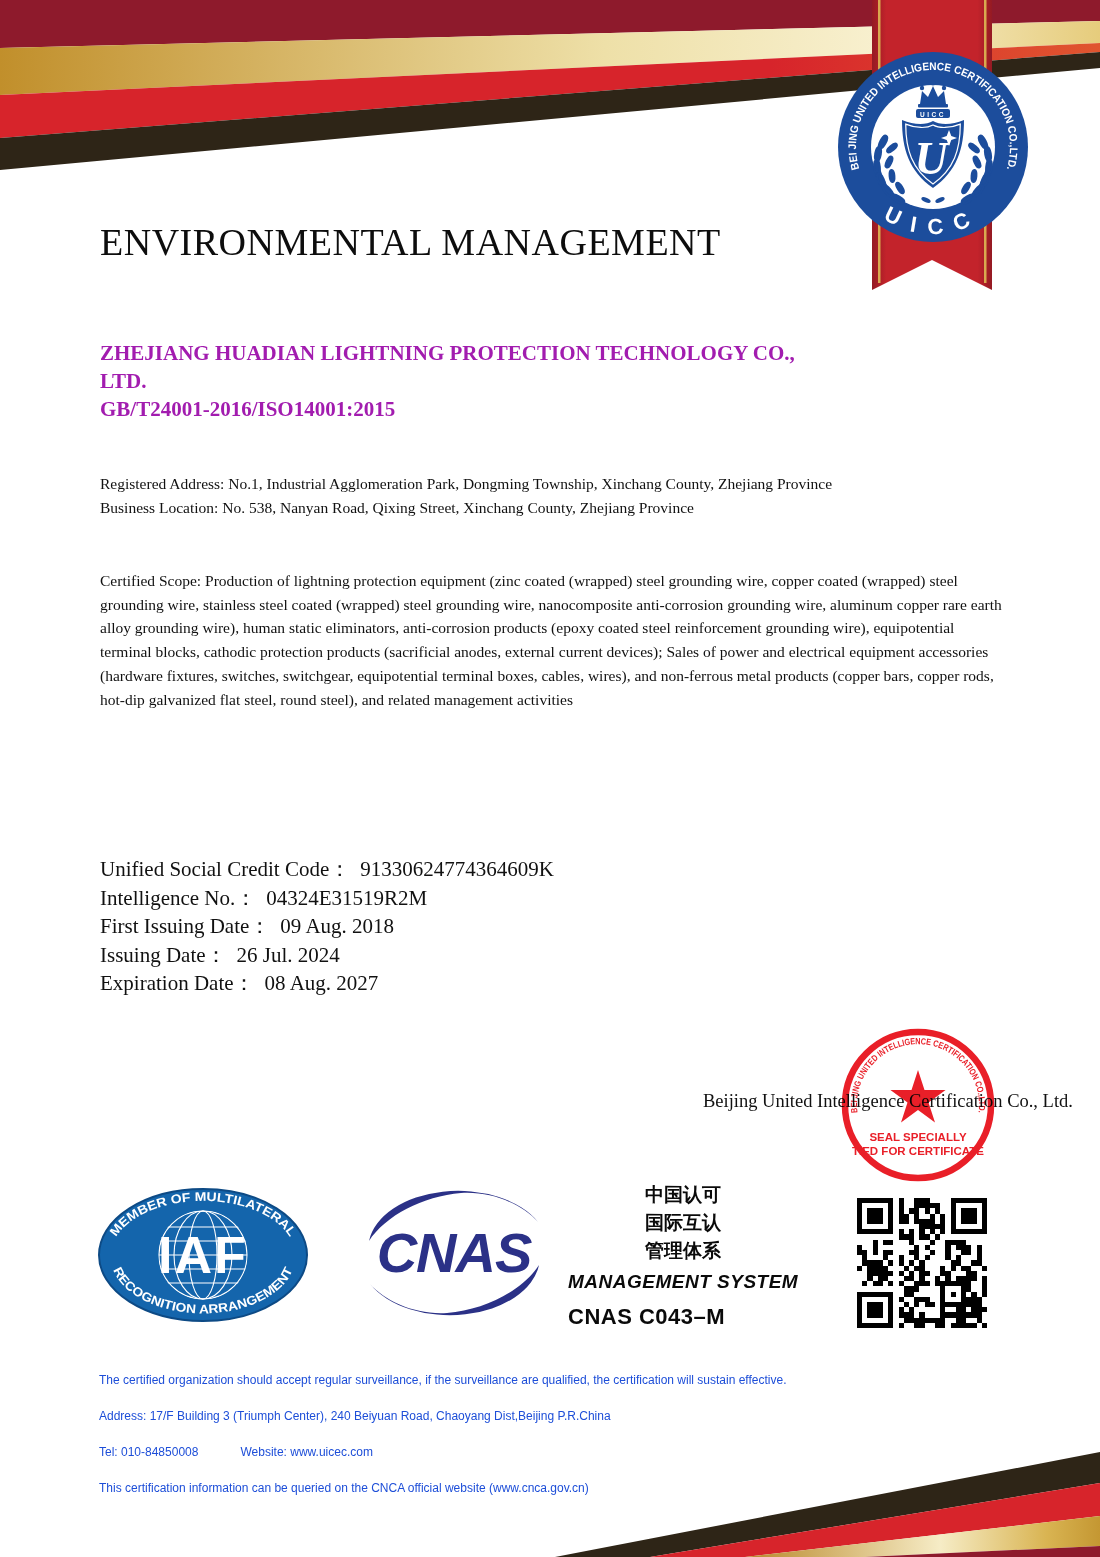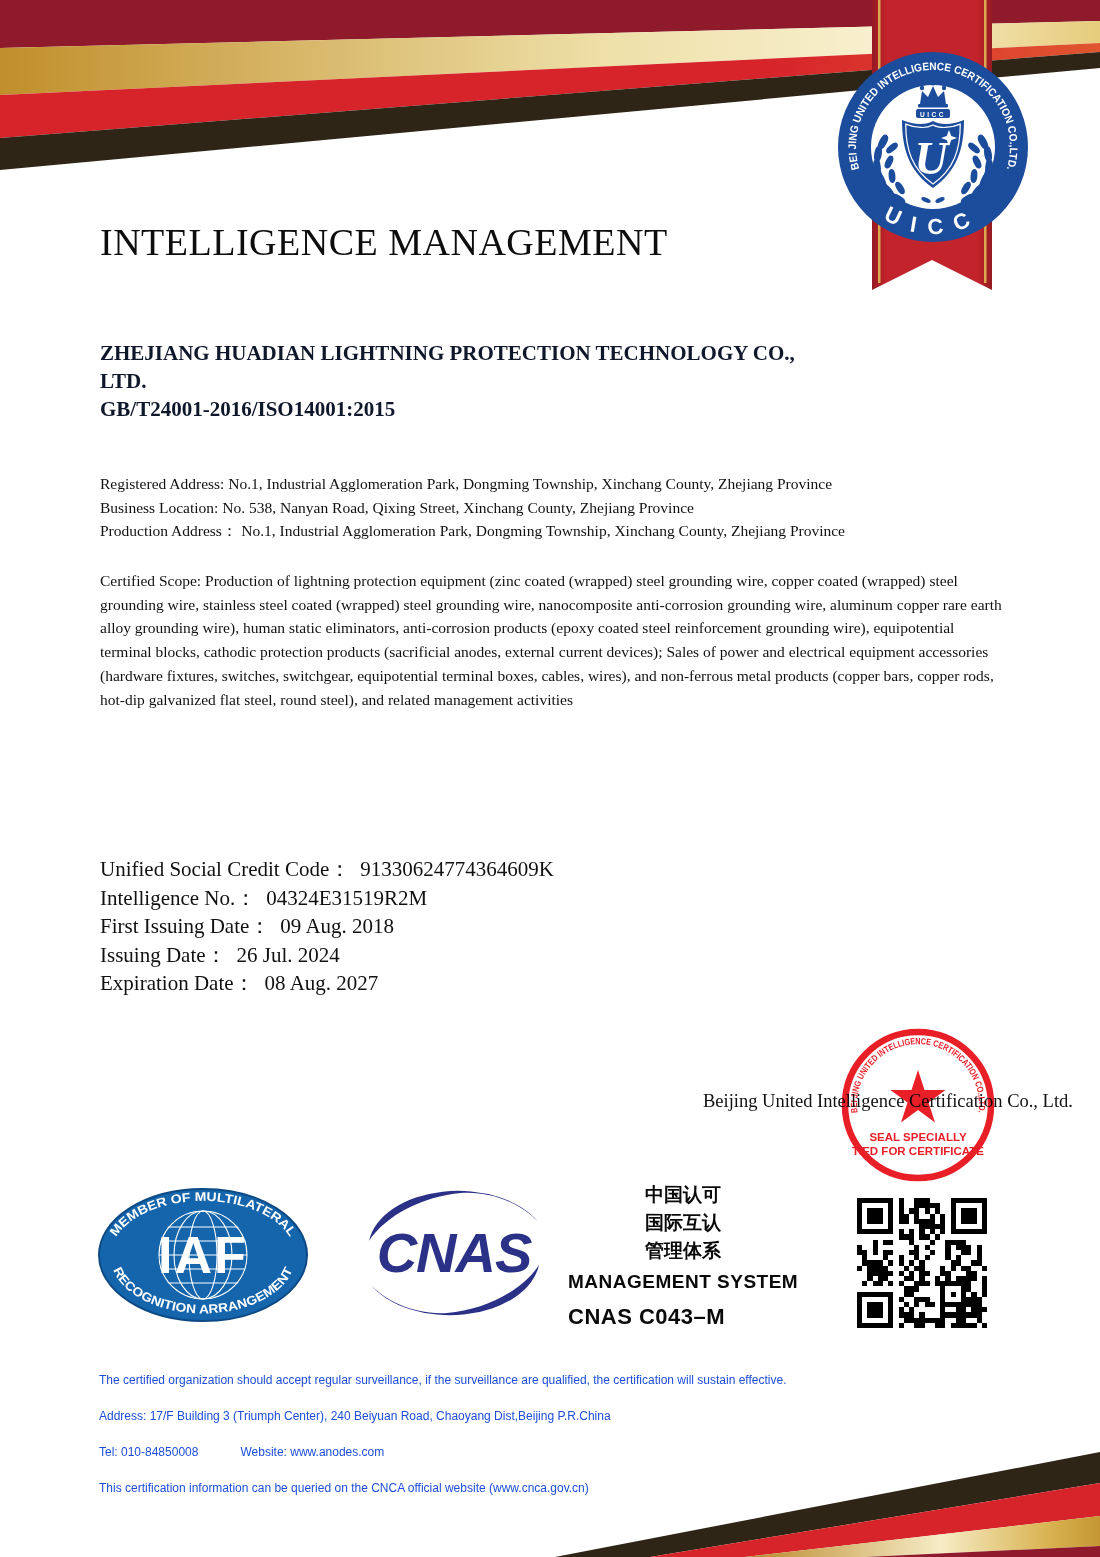--- a/index.html
+++ b/index.html
@@ -2,30 +2,30 @@
 <html><head>
 <meta charset="utf-8">
 <style>
   html,body{margin:0;padding:0;background:#e9e9e9;}
   .page{position:relative;width:1100px;height:1557px;background:#ffffff;overflow:hidden;
         font-family:"Liberation Serif","DejaVu Serif",serif;color:#111;}
   .abs{position:absolute;}
   svg text{user-select:none;}
 
   .title{left:100px;top:220px;font-size:38px;line-height:45px;letter-spacing:.5px;color:#0d0d0d;}
-  .company{left:100px;top:339px;font-size:21px;font-weight:bold;line-height:28px;color:#0f172a;}
+  .company{left:100px;top:339px;font-size:21px;font-weight:bold;line-height:28px;color:#a21caf;}
   .addresses{left:100px;top:472px;font-size:15.5px;line-height:23.6px;}
   .scope{left:100px;top:569px;width:906px;font-size:15.5px;line-height:23.7px;}
   .details{left:100px;top:855px;font-size:21px;line-height:28.6px;}
   .details .val{margin-left:10px;}
   .issuer{left:703px;top:1091px;font-size:18.5px;}
 
   .acc-text{left:568px;top:1181px;font-family:"Liberation Sans","DejaVu Sans",sans-serif;font-weight:bold;color:#0a0a0a;}
   .acc-cn{font-size:19px;line-height:28px;text-align:center;}
-  .acc-en1{font-size:19px;margin-top:6px;letter-spacing:.5px;}
+  .acc-en1{font-size:19px;margin-top:6px;letter-spacing:.5px;font-style:italic;}
   .acc-en2{font-size:22px;margin-top:11px;letter-spacing:.5px;}
 
   .footer{left:99px;top:1373px;font-family:"Liberation Sans","DejaVu Sans",sans-serif;font-size:12px;color:#1d4ed8;}
   .footer > div{margin-bottom:22px;}
   .footer .gap{display:inline-block;width:42px;}
 
   .seal-svg{mix-blend-mode:multiply;opacity:.95;}
   .qr{left:857px;top:1198px;}
 </style>
 </head>
@@ -119,33 +119,32 @@
       <ellipse cx="56" cy="98" rx="6" ry="2.4" transform="rotate(-40 56 98)"></ellipse>
       <ellipse cx="53" cy="112" rx="6" ry="2.4" transform="rotate(-65 53 112)"></ellipse>
       <ellipse cx="56" cy="126" rx="6" ry="2.4" transform="rotate(-95 56 126)"></ellipse>
       <ellipse cx="64" cy="138" rx="6" ry="2.4" transform="rotate(-122 64 138)"></ellipse>
     </g>
     <ellipse cx="90" cy="150" rx="5" ry="2.2" fill="#1c4d9c" transform="rotate(25 90 150)"></ellipse>
     <ellipse cx="104" cy="150" rx="5" ry="2.2" fill="#1c4d9c" transform="rotate(-25 104 150)"></ellipse>
   </svg>
 
   <div class="abs title">
-    <div>INTELLIGENCE MANAGEMENT</div>
+    <div>ENVIRONMENTAL MANAGEMENT</div>
   </div>
 
   <div class="abs company">
     <div>ZHEJIANG HUADIAN LIGHTNING PROTECTION TECHNOLOGY CO.,</div>
     <div>LTD.</div>
     <div>GB/T24001-2016/ISO14001:2015</div>
   </div>
 
   <div class="abs addresses">
     <div>Registered Address: No.1, Industrial Agglomeration Park, Dongming Township, Xinchang County, Zhejiang Province</div>
     <div>Business Location: No. 538, Nanyan Road, Qixing Street, Xinchang County, Zhejiang Province</div>
-    <div>Production Address： No.1, Industrial Agglomeration Park, Dongming Township, Xinchang County, Zhejiang Province</div>
   </div>
 
   <div class="abs scope">Certified Scope: Production of lightning protection equipment (zinc coated (wrapped) steel grounding wire, copper coated (wrapped) steel grounding wire, stainless steel coated (wrapped) steel grounding wire, nanocomposite anti-corrosion grounding wire, aluminum copper rare earth alloy grounding wire), human static eliminators, anti-corrosion products (epoxy coated steel reinforcement grounding wire), equipotential terminal blocks, cathodic protection products (sacrificial anodes, external current devices); Sales of power and electrical equipment accessories (hardware fixtures, switches, switchgear, equipotential terminal boxes, cables, wires), and non-ferrous metal products (copper bars, copper rods, hot-dip galvanized flat steel, round steel), and related management activities</div>
 
   <div class="abs details">
     <div>
       <span>Unified Social Credit Code：</span><span class="val">91330624774364609K</span>
     </div>
     <div>
       <span>Intelligence No.：</span><span class="val">04324E31519R2M</span>
@@ -541,21 +540,21 @@
       <rect x="98.80" y="124.80" width="5.20" height="5.20" fill="#000"></rect>
       <rect x="104.00" y="124.80" width="5.20" height="5.20" fill="#000"></rect>
       <rect x="109.20" y="124.80" width="5.20" height="5.20" fill="#000"></rect>
       <rect x="114.40" y="124.80" width="5.20" height="5.20" fill="#000"></rect>
       <rect x="124.80" y="124.80" width="5.20" height="5.20" fill="#000"></rect>
     </svg>
 
   <div class="abs footer">
     <div>The certified organization should accept regular surveillance, if the surveillance are qualified, the certification will sustain effective.</div>
     <div>Address: 17/F Building 3 (Triumph Center), 240 Beiyuan Road, Chaoyang Dist,Beijing P.R.China</div>
-    <div><span>Tel: 010-84850008</span><span class="gap"></span><span>Website: www.anodes.com</span></div>
+    <div><span>Tel: 010-84850008</span><span class="gap"></span><span>Website: www.uicec.com</span></div>
     <div>This certification information can be queried on the CNCA official website (www.cnca.gov.cn)</div>
   </div>
 
   <svg class="abs" style="left:0;top:1447px;" width="1100" height="110" viewBox="0 0 1100 110">
     <defs>
       <linearGradient id="goldBot" x1="0" y1="0" x2="1" y2="0">
         <stop offset="0" stop-color="#b9882a"></stop>
           <stop offset=".55" stop-color="#f6ecc6"></stop>
         <stop offset=".85" stop-color="#d9b452"></stop>
           <stop offset="1" stop-color="#c49732"></stop>

